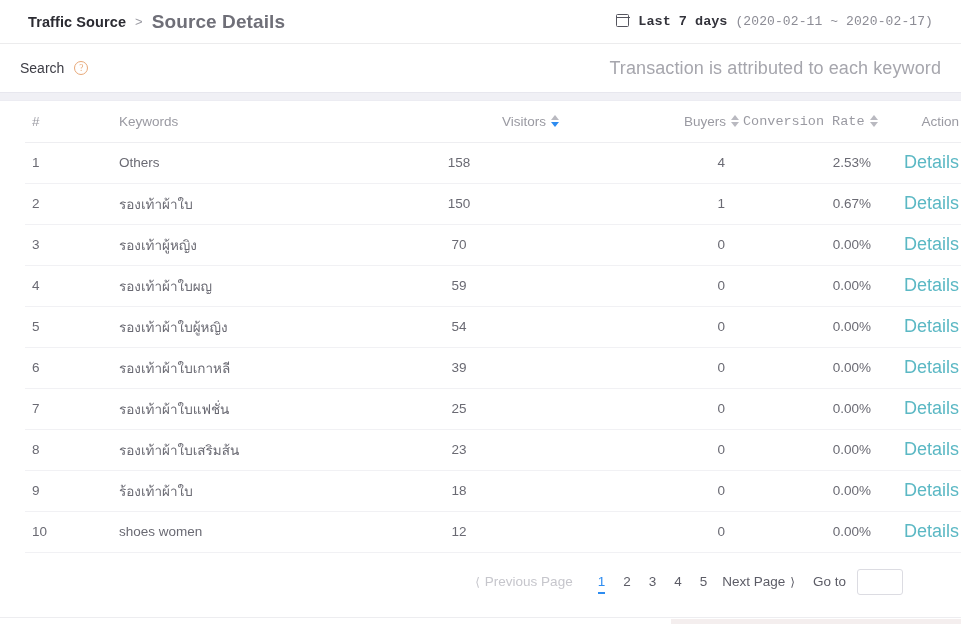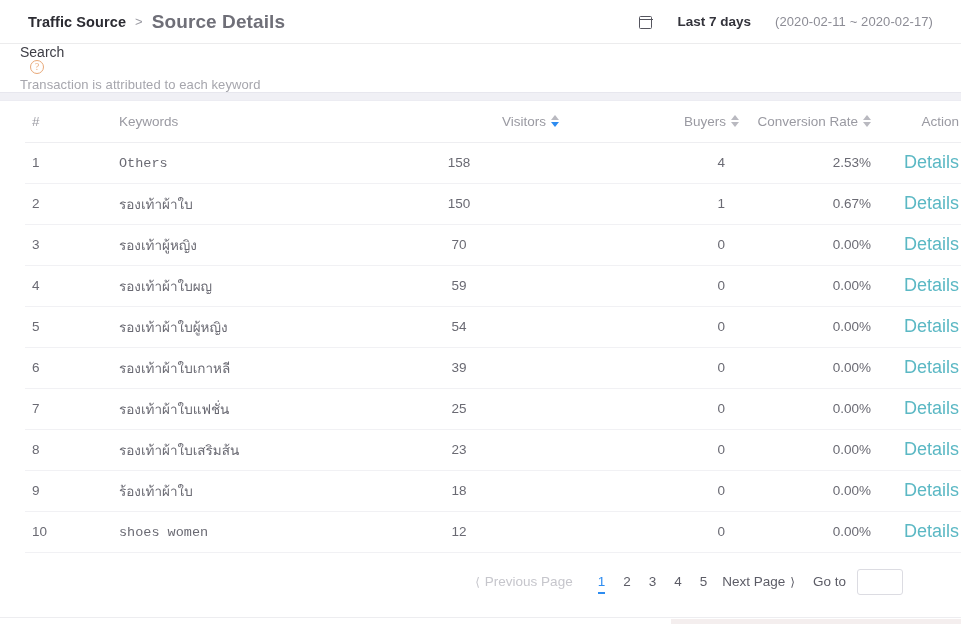--- a/index.html
+++ b/index.html
@@ -42,22 +42,23 @@
   .crumb-sub {
     font-size: 19px;
     font-weight: bold;
     color: #6f6f78;
     letter-spacing: 0.1px;
   }
   .bc-spacer { flex: 1; }
 
   .daterange {
     display: flex;
-    align-items: flex-end;
-    gap: 24px;
+    align-items: flex-start;
+    gap: 8px;
+    font-family: Liberation Mono, monospace;
   }
   .cal-icon {
     width: 13px; height: 13px;
     display: inline-block;
     position: relative;
     border: 1.3px solid #55555e;
     border-radius: 1.5px;
     margin-right: 1px;
   }
   .cal-icon::before {
@@ -76,43 +77,42 @@
   .dr-range {
     font-size: 13px;
     color: #8c8c95;
     letter-spacing: 0.1px;
   }
 
   
   .search-bar {
     height: 48px;
     display: flex;
-    align-items: flex-start;
+    align-items: center;
     padding: 0 20px;
     background: #ffffff;
-    flex-direction: column;
   }
   .search-label {
     font-size: 14px;
     color: #3d3d45;
   }
   .help-icon {
     width: 14px; height: 14px;
     border: 1.2px solid #e8a878;
     border-radius: 50%;
     color: #e8a878;
     font-size: 9.5px;
     line-height: 12px;
     text-align: center;
     margin-left: 10px;
     font-family: "Liberation Serif", serif;
   }
   .sb-spacer { flex: 1; }
   .attrib-note {
-    font-size: 13px;
+    font-size: 18px;
     color: #a6a6ad;
     letter-spacing: 0.1px;
   }
 
   
   .sep-band {
     height: 9px;
     background: #f0f0f5;
     border-top: 1px solid #e7e7ee;
     border-bottom: 1px solid #ececf2;
@@ -149,21 +149,21 @@
   .col-num   { width: 36px;  text-align: left; padding-left: 7px; }
   .col-kw    { width: 314px; text-align: left; padding-left: 58px; }
   .col-vis   { width: 196px; text-align: center; padding-right: 28px; }
   .col-buy   { width: 172px; text-align: right; padding-right: 18px; }
   .col-conv  { width: 128px; text-align: right; padding-right: 0px; }
   .col-act   { width: 96px;  text-align: right; padding-right: 8px; }
 
   th.col-vis, th.col-buy, th.col-conv { padding-right: 0; margin-top: 22px; }
   th.col-vis  { text-align: right; padding-right: 12px; }
   th.col-buy  { text-align: right; padding-right: 4px; }
-  th.col-conv { text-align: right; padding-right: 0px; }
+  th.col-conv { text-align: right; padding-right: 0px; font-family: Liberation Mono, monospace; }
   th.col-act  { text-align: right; padding-right: 8px; }
 
   .th-inner {
     display: inline-flex;
     align-items: center;
     gap: 5px;
   }
   .sorter {
     display: inline-flex;
     flex-direction: column;
@@ -174,21 +174,21 @@
   .caret {
     width: 0; height: 0;
     border-left: 4.5px solid transparent;
     border-right: 4.5px solid transparent;
   }
   .caret.up   { border-bottom: 5px solid #b9b9c0; }
   .caret.down { border-top: 5px solid #b9b9c0; }
   .caret.down.active { border-top-color: #2d8cf0; }
 
   .kw-text { color: #6a6a73; }
-  .thai { font-family: Liberation Mono, monospace; }
+  .thai { font-family: Liberation Sans, sans-serif; }
 
   .details-link {
     color: #5bb8c4;
     font-size: 18px;
     cursor: pointer;
     text-decoration: none;
   }
 
   
   .pager {

